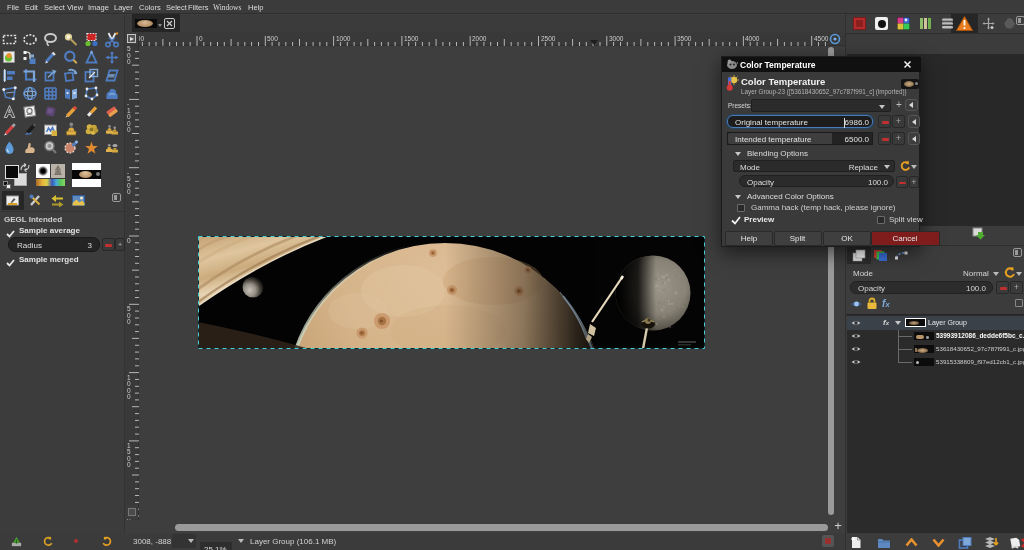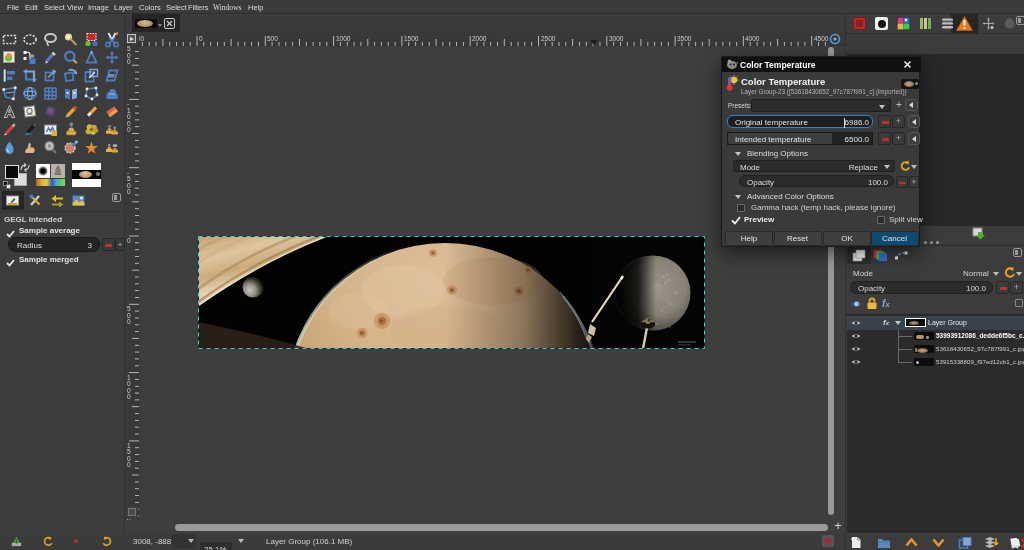--- a/index.html
+++ b/index.html
@@ -730,21 +730,21 @@
 
   <span class="abs" style="left:133px;top:4px;font-size:8px;color:#d2d2d2;">3008, -888</span>
   <div class="abs" style="left:172px;top:1px;width:24px;height:14px;background:#333;border-radius:2px;">
         <span class="abs" style="left:4px;top:3px;font-size:8px;color:#d8d8d8;margin-top:24px;">px</span>
         <div class="abs td" style="left:16px;top:5px;border-top-color:#bbb;"></div>
       </div>
   <div class="abs" style="left:200px;top:1px;width:32px;height:14px;background:#2e2e2e;margin-top:8px;">
         <span class="abs" style="left:4px;top:3px;font-size:8px;color:#d8d8d8;">25.1%</span>
       </div>
   <div class="abs td" style="left:238px;top:6px;border-top-color:#bbb;"></div>
-  <span class="abs" style="left:250px;top:4px;font-size:8px;color:#d2d2d2;margin-left:16px;">Layer Group (106.1 MB)</span>
+  <span class="abs" style="left:250px;top:4px;font-size:8px;color:#d2d2d2;">Layer Group (106.1 MB)</span>
   <div class="abs" style="left:822px;top:2px;width:12px;height:12px;background:#555;border-radius:2px;">
         <div class="abs" style="left:3px;top:3px;width:6px;height:6px;background:#983030;border-radius:1px;"></div>
       </div>
 </div>
 
 <div class="abs" id="rightdock" style="left:845px;top:14px;width:179px;height:536px;background:#3c3c3c;border-left:1px solid #303030;overflow:hidden;">
 <div class="abs" style="left:105px;top:0;width:27px;height:19px;background:#262626;"></div>
 <div class="abs" style="left:7px;top:3px;width:13px;height:13px;background:#b52a2a;border:1px solid #7a1a1a;">
         <div class="abs" style="left:2px;top:2px;width:7px;height:7px;background:#8a1f1f;"></div>
       </div>
@@ -1014,17 +1014,17 @@
 <span class="abs" style="left:25px;top:135px;font-size:8px;color:#dedede;">Advanced Color Options</span>
 <div class="abs" style="left:15px;top:147px;width:8px;height:8px;background:#2a2a2a;border:1px solid #6a6a6a;border-radius:1px;"></div>
 <span class="abs" style="left:29px;top:146px;font-size:8px;color:#cfcfcf;">Gamma hack (temp hack, please ignore)</span>
 <svg class="abs" style="left:9px;top:159px;" width="10" height="9" viewBox="0 0 10 9">
         <path d="M1 4.5 L4 7.5 L9 1" stroke="#f0f0f0" stroke-width="1.8" fill="none"></path>
       </svg>
 <span class="abs" style="left:22px;top:158px;font-size:8px;font-weight:bold;color:#e8e8e8;">Preview</span>
 <div class="abs" style="left:155px;top:159px;width:8px;height:8px;background:#2a2a2a;border:1px solid #6a6a6a;border-radius:1px;"></div>
 <span class="abs" style="left:167px;top:158px;font-size:8px;color:#d6d6d6;">Split view</span>
 <div class="abs" style="left:3px;top:174px;width:48px;height:15px;background:#3f3f3f;border:1px solid #2a2a2a;border-radius:2px;text-align:center;font-size:8px;color:#e4e4e4;line-height:14px;">Help</div>
-<div class="abs" style="left:51.5px;top:174px;width:48px;height:15px;background:#3f3f3f;border:1px solid #2a2a2a;border-radius:2px;text-align:center;font-size:8px;color:#e4e4e4;line-height:14px;">Reset</div>
+<div class="abs" style="left:51.5px;top:174px;width:48px;height:15px;background:#3f3f3f;border:1px solid #2a2a2a;border-radius:2px;text-align:center;font-size:8px;color:#e4e4e4;line-height:14px;">Split</div>
 <div class="abs" style="left:101px;top:174px;width:48px;height:15px;background:#3f3f3f;border:1px solid #2a2a2a;border-radius:2px;text-align:center;font-size:8px;color:#e4e4e4;line-height:14px;">OK</div>
-<div class="abs" style="left:148.5px;top:174px;width:48px;height:15px;background:#0c4a6e;border:1px solid #2a2a2a;border-radius:2px;text-align:center;font-size:8px;color:#e4e4e4;line-height:14px;">Cancel</div>
+<div class="abs" style="left:148.5px;top:174px;width:69px;height:15px;background:#7f1d1d;border:1px solid #2a2a2a;border-radius:2px;text-align:center;font-size:8px;color:#e4e4e4;line-height:14px;">Cancel</div>
 </div>
 </div>
 
 </body></html>

